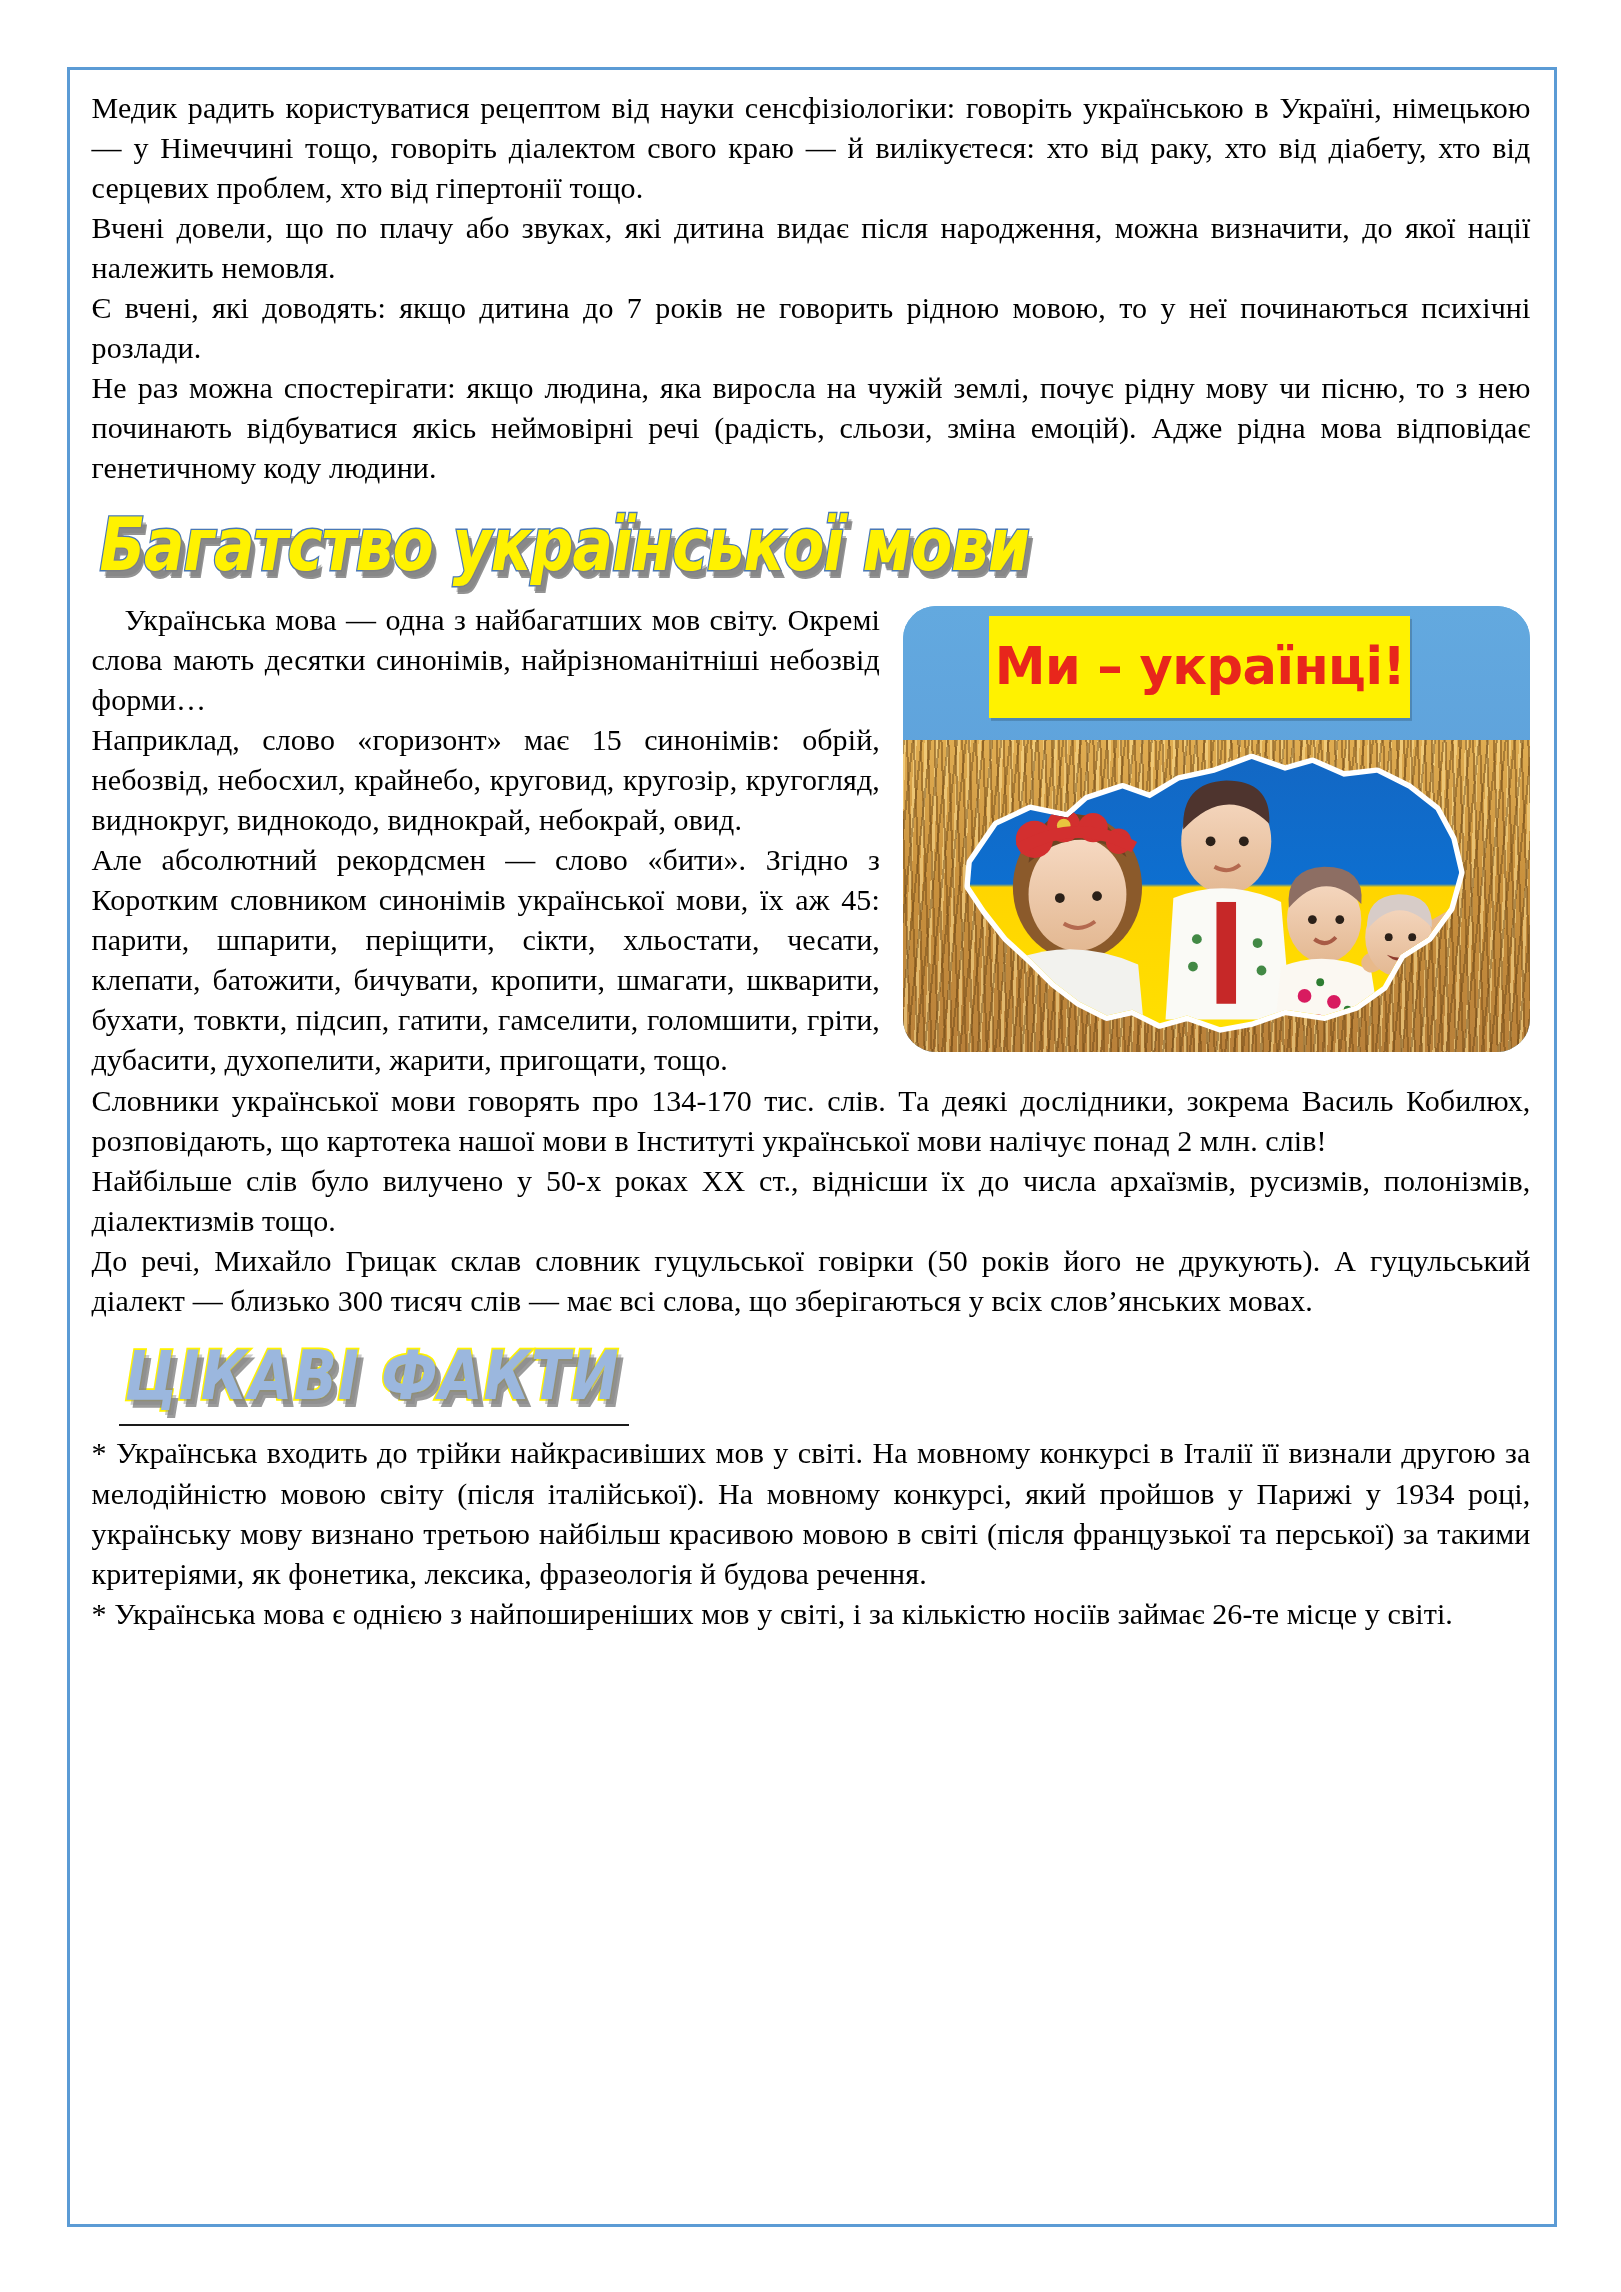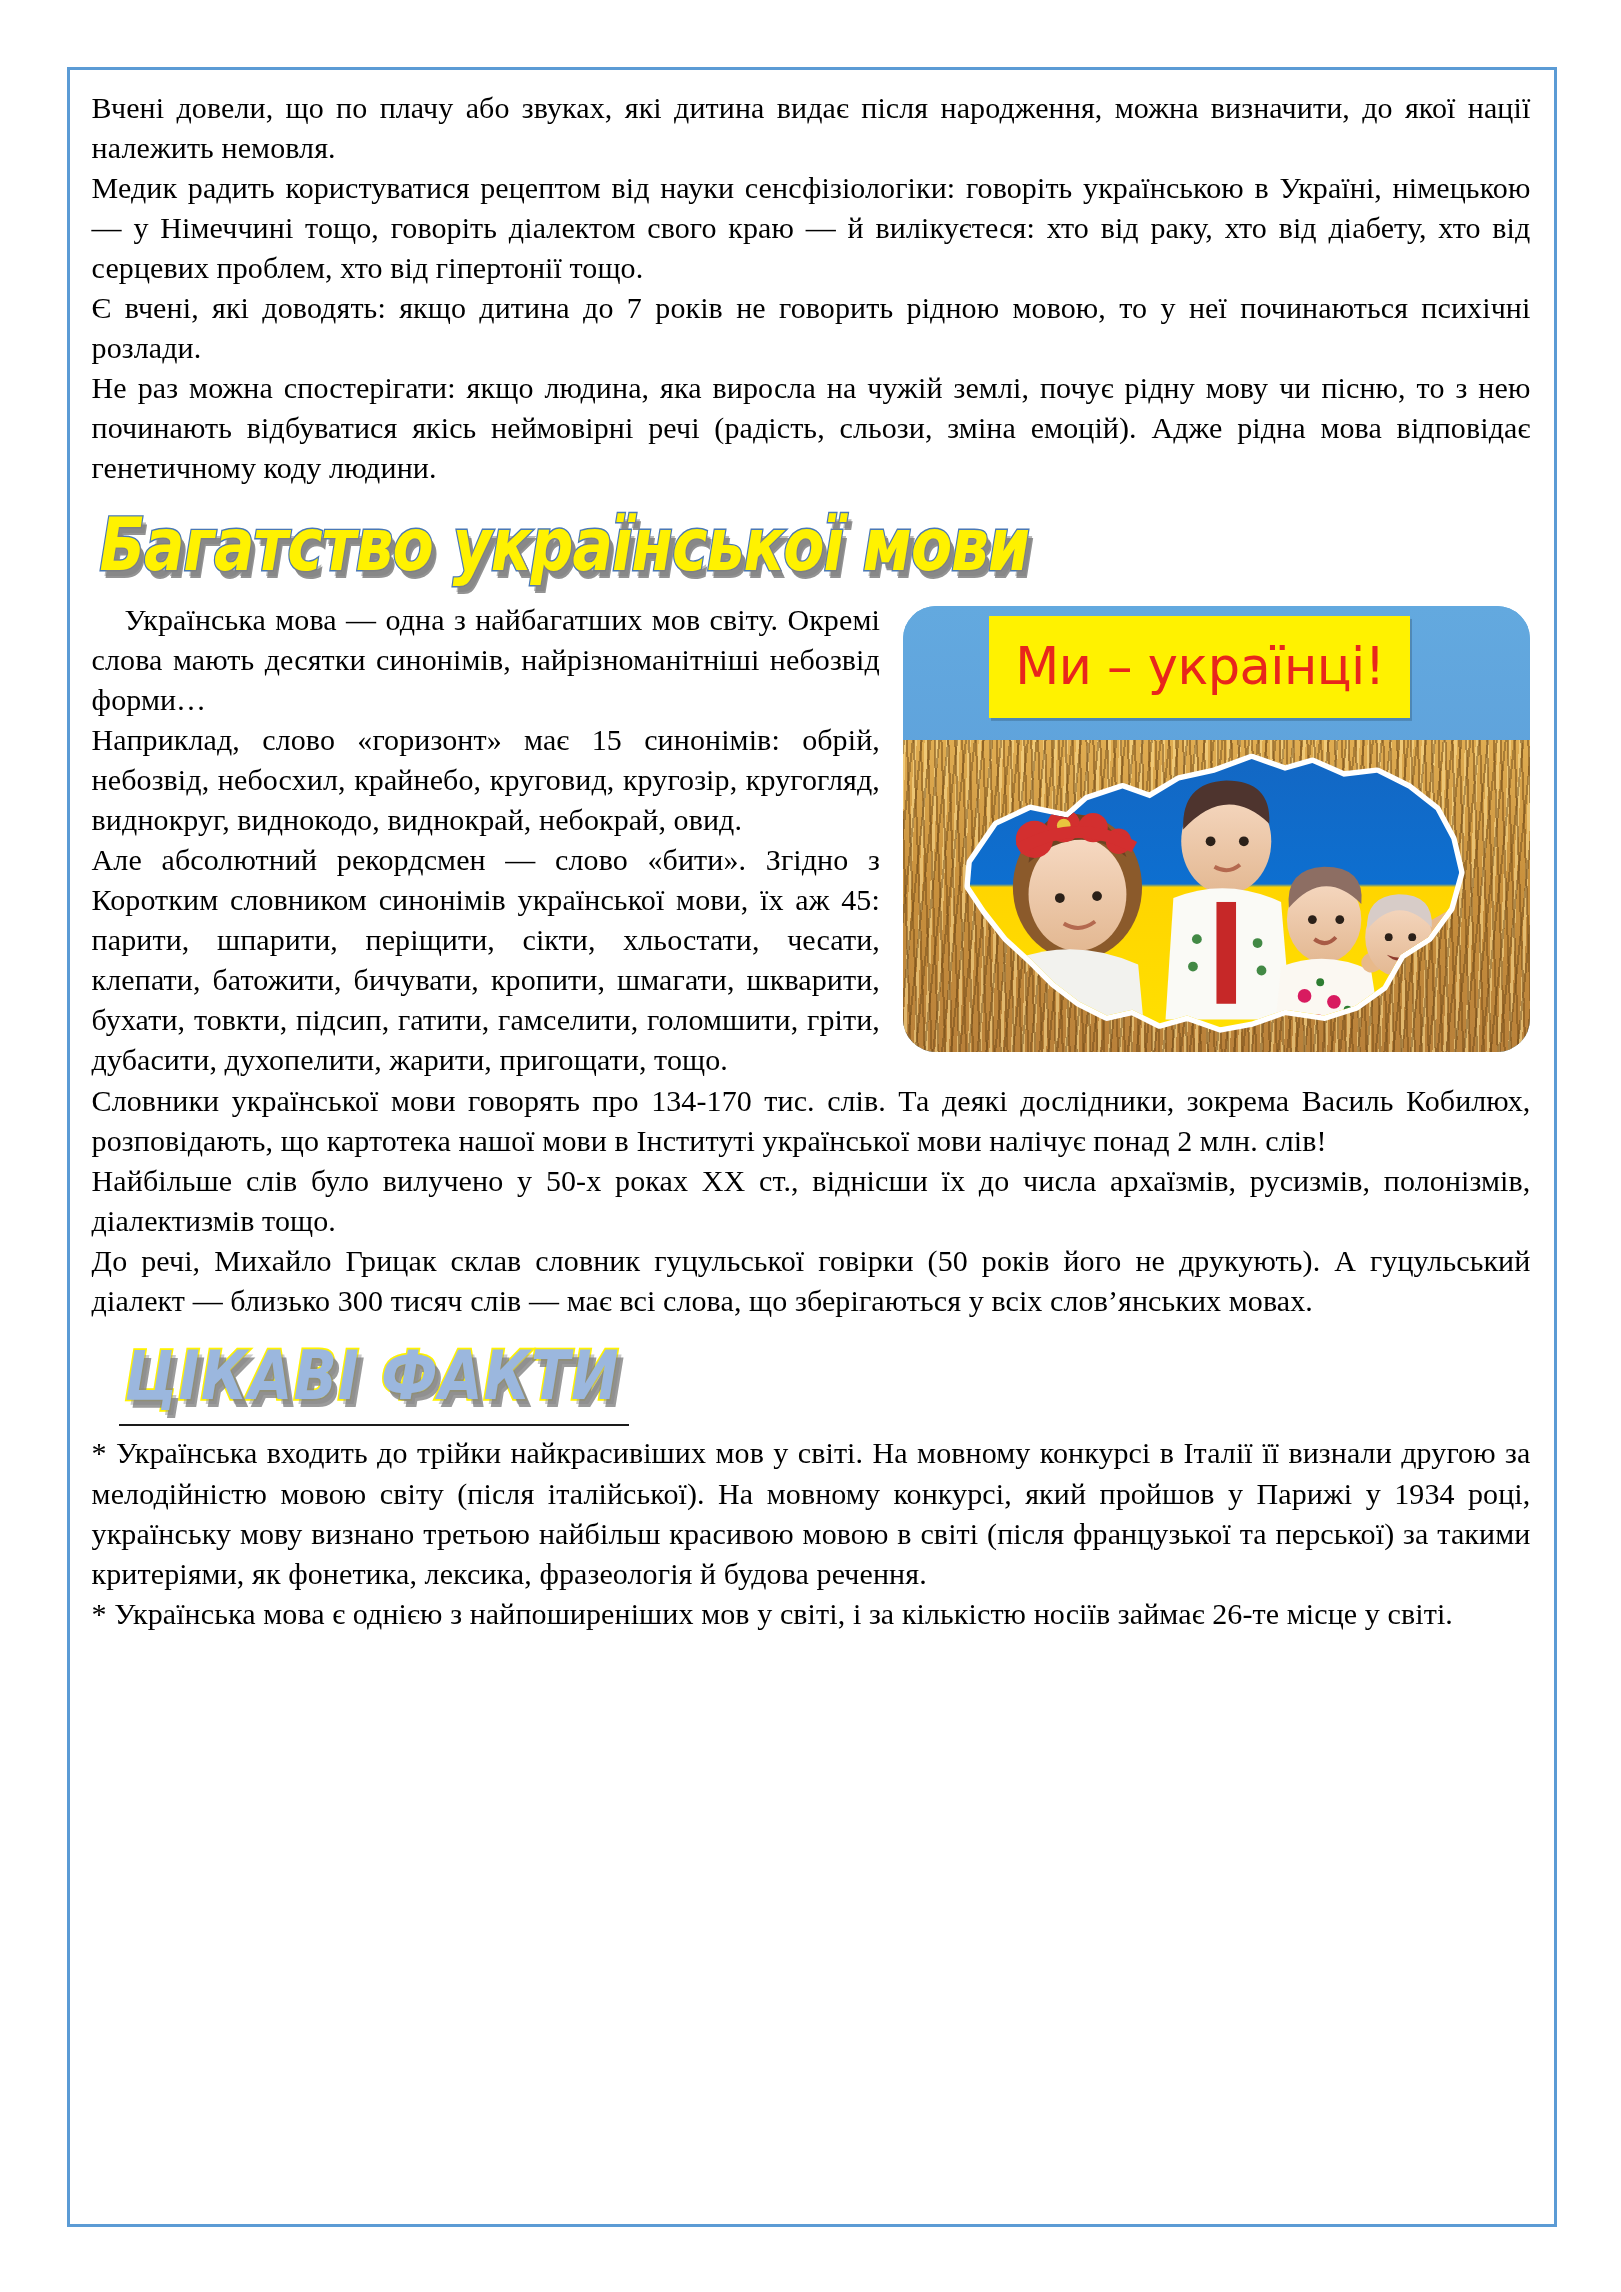--- a/index.html
+++ b/index.html
@@ -122,21 +122,21 @@
     height: 102px;
     background: #FFF200;
     display: flex;
     align-items: center;
     justify-content: center;
     z-index: 5;
     box-shadow: 2px 2.9px 0 rgba(0,0,0,0.18);
   }
   .fig-banner-text {
     font-family: "DejaVu Sans", sans-serif;
-    font-weight: 400;
+    font-weight: 700;
     font-size: 51px;
     color: #E8261C;
     letter-spacing: -0.5px;
     white-space: nowrap;
   }
   
   .fig-map {
     position: absolute;
     left: 37px;
     top: 110px;
@@ -180,22 +180,22 @@
 
   .clearfix::after { content: ""; display: block; clear: both; }
 </style>
 </head>
 <body>
 
 <div class="page-frame">
   <div class="page-inner">
 
     <div>
+      <p class="para">Медик радить користуватися рецептом від науки сенсфізіологіки: говоріть українською в Україні, німецькою — у Німеччині тощо, говоріть діалектом свого краю — й вилікуєтеся: хто від раку, хто від діабету, хто від серцевих проблем, хто від гіпертонії тощо.</p>
       <p class="para">Вчені довели, що по плачу або звуках, які дитина видає після народження, можна визначити, до якої нації належить немовля.</p>
-      <p class="para">Медик радить користуватися рецептом від науки сенсфізіологіки: говоріть українською в Україні, німецькою — у Німеччині тощо, говоріть діалектом свого краю — й вилікуєтеся: хто від раку, хто від діабету, хто від серцевих проблем, хто від гіпертонії тощо.</p>
       <p class="para">Є вчені, які доводять: якщо дитина до 7 років не говорить рідною мовою, то у неї починаються психічні розлади.</p>
       <p class="para">Не раз можна спостерігати: якщо людина, яка виросла на чужій землі, почує рідну мову чи пісню, то з нею починають відбуватися якісь неймовірні речі (радість, сльози, зміна емоцій). Адже рідна мова відповідає генетичному коду людини.</p>
     </div>
 
     <div class="wordart-wrap">
       <div class="wordart-gold">Багатство української мови</div>
     </div>
 
     <div class="clearfix">
 

